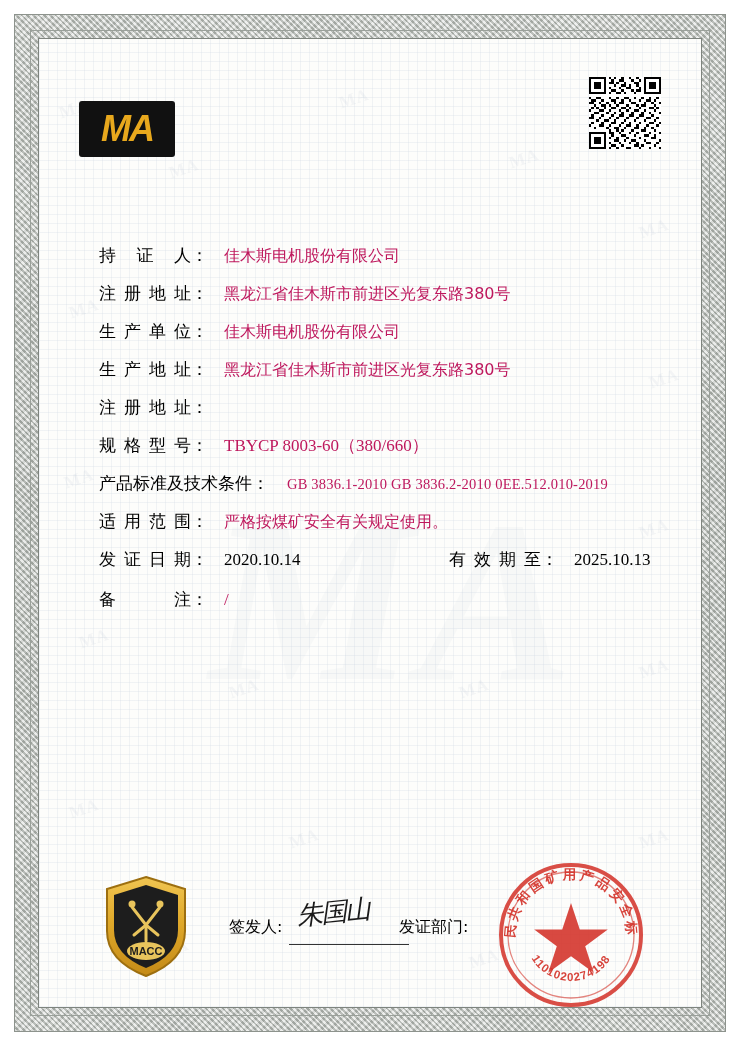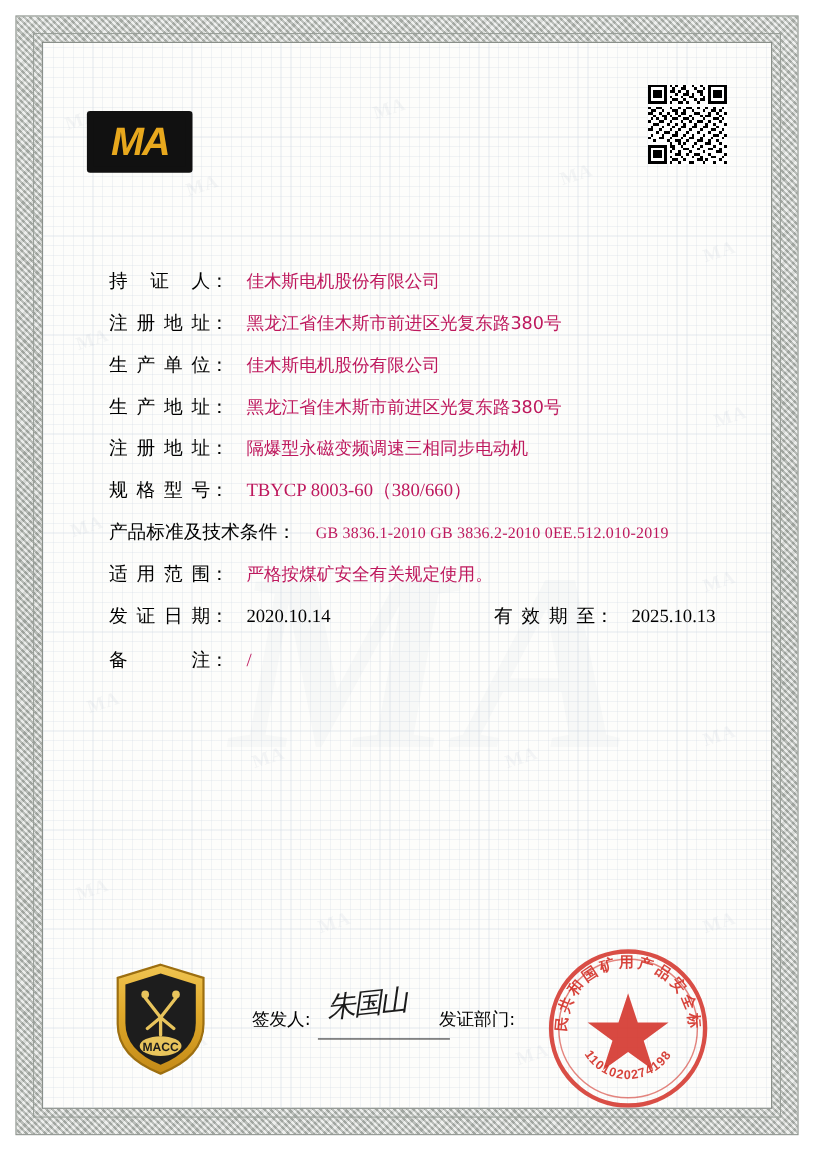--- a/index.html
+++ b/index.html
@@ -573,21 +573,20 @@
 
         <div class="row">
           <span class="f-label spread">生产地址</span>
             <span class="f-colon">：</span>
           <span class="f-value">黑龙江省佳木斯市前进区光复东路380号</span>
         </div>
 
         <div class="row">
           <span class="f-label spread">注册地址</span>
             <span class="f-colon">：</span>
-          <span class="f-value">隔爆型永磁变频调速三相同步电动机</span>
         </div>
 
         <div class="row">
           <span class="f-label spread">规格型号</span>
             <span class="f-colon">：</span>
           <span class="f-value serif">TBYCP 8003-60（380/660）</span>
         </div>
 
         <div class="row long">
           <span class="f-label wide">产品标准及技术条件</span>

